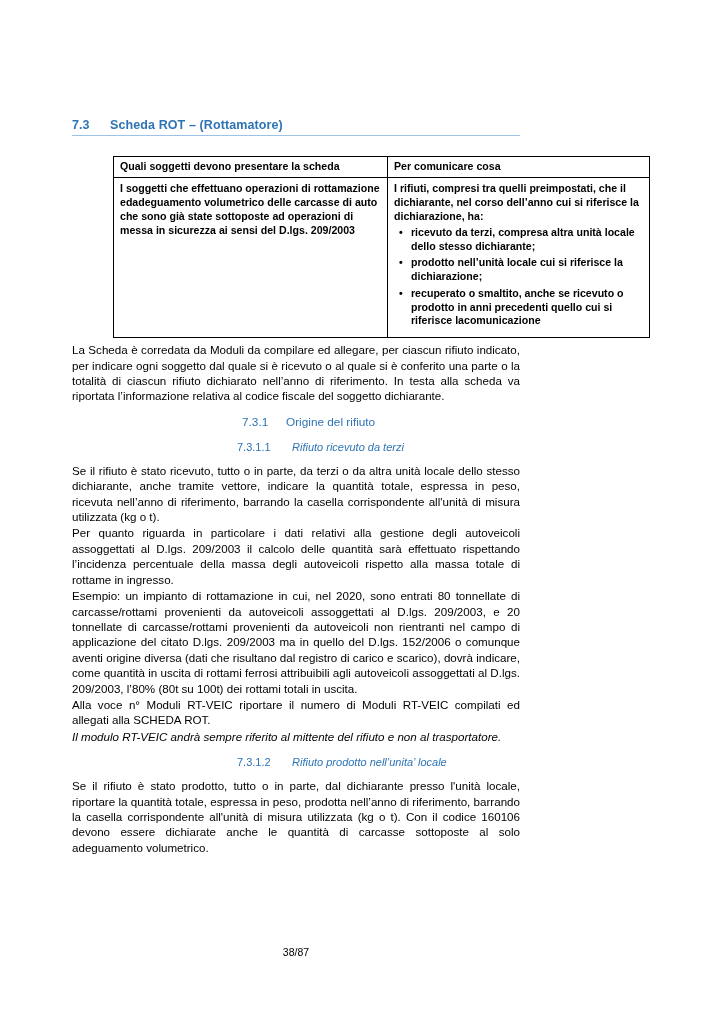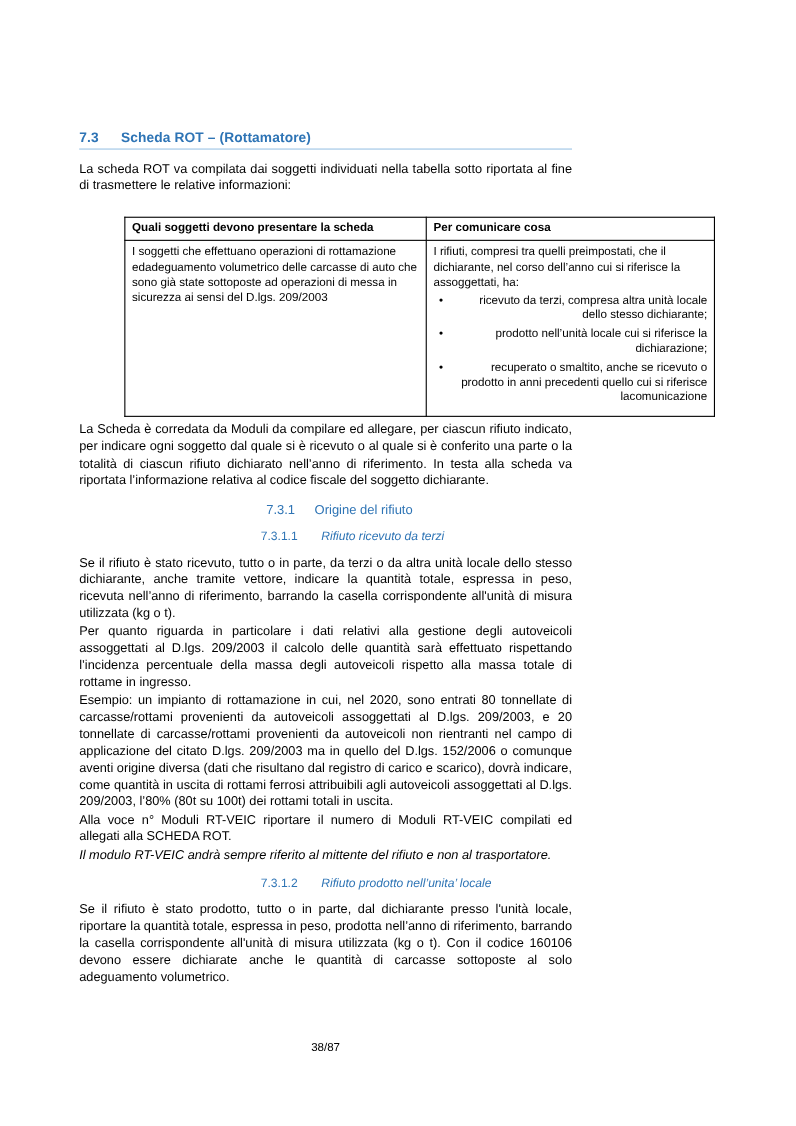--- a/index.html
+++ b/index.html
@@ -51,40 +51,40 @@
     table-layout: fixed;
     padding-left: 28px;
   }
   table.rot td, table.rot th {
     border: 1px solid #000000;
     vertical-align: top;
     padding: 4px 6px 6px 6px;
     font-size: 10.6px;
     line-height: 1.32;
     text-align: left;
-    font-weight: normal;
+    font-weight: bold;
   }
   table.rot th {
     font-weight: bold;
     padding-top: 3px;
     padding-bottom: 3px;
   }
   table.rot .col1 { width: 261px; }
   table.rot .col2 { width: 249px; }
   .cell-lead { margin: 0 0 2px 0; }
   ul.bul {
     margin: 2px 0 0 0;
     padding-left: 17px;
     list-style: none;
   }
   ul.bul li {
     position: relative;
     margin-bottom: 3px;
     line-height: 1.3;
-    text-align: right;
+    text-align: left;
   }
   ul.bul li:before {
     content: "•";
     position: absolute;
     left: -12px;
     top: 0;
   }
 
   
   .h3 {
@@ -122,34 +122,33 @@
 </head>
 <body>
 
 <div class="page">
 
   <div class="h2">
     <span class="num">7.3</span>
     <span class="txt">Scheda ROT – (Rottamatore)</span>
   </div>
 
-  <p class="para">La scheda ROT va compilata dai soggetti individuati nella tabella sotto riportata al fine di trasmettere le relative informazioni:</p>
 
   <table class="rot">
     <thead>
       <tr>
         <th class="col1">Quali soggetti devono presentare la scheda</th>
         <th class="col2">Per comunicare cosa</th>
       </tr>
     </thead>
     <tbody>
       <tr>
         <td class="col1">I soggetti che effettuano operazioni di rottamazione edadeguamento volumetrico delle carcasse di auto che sono già state sottoposte ad operazioni di messa in sicurezza ai sensi del D.lgs. 209/2003</td>
         <td class="col2">
-          <p class="cell-lead">I rifiuti, compresi tra quelli preimpostati, che il dichiarante, nel corso dell’anno cui si riferisce la assoggettati, ha:</p>
+          <p class="cell-lead">I rifiuti, compresi tra quelli preimpostati, che il dichiarante, nel corso dell’anno cui si riferisce la dichiarazione, ha:</p>
           <ul class="bul">
             <li>ricevuto da terzi, compresa altra unità locale dello stesso dichiarante;</li>
             <li>prodotto nell’unità locale cui si riferisce la dichiarazione;</li>
             <li>recuperato o smaltito, anche se ricevuto o prodotto in anni precedenti quello cui si riferisce lacomunicazione</li>
           </ul>
         </td>
       </tr>
     </tbody>
   </table>
 

